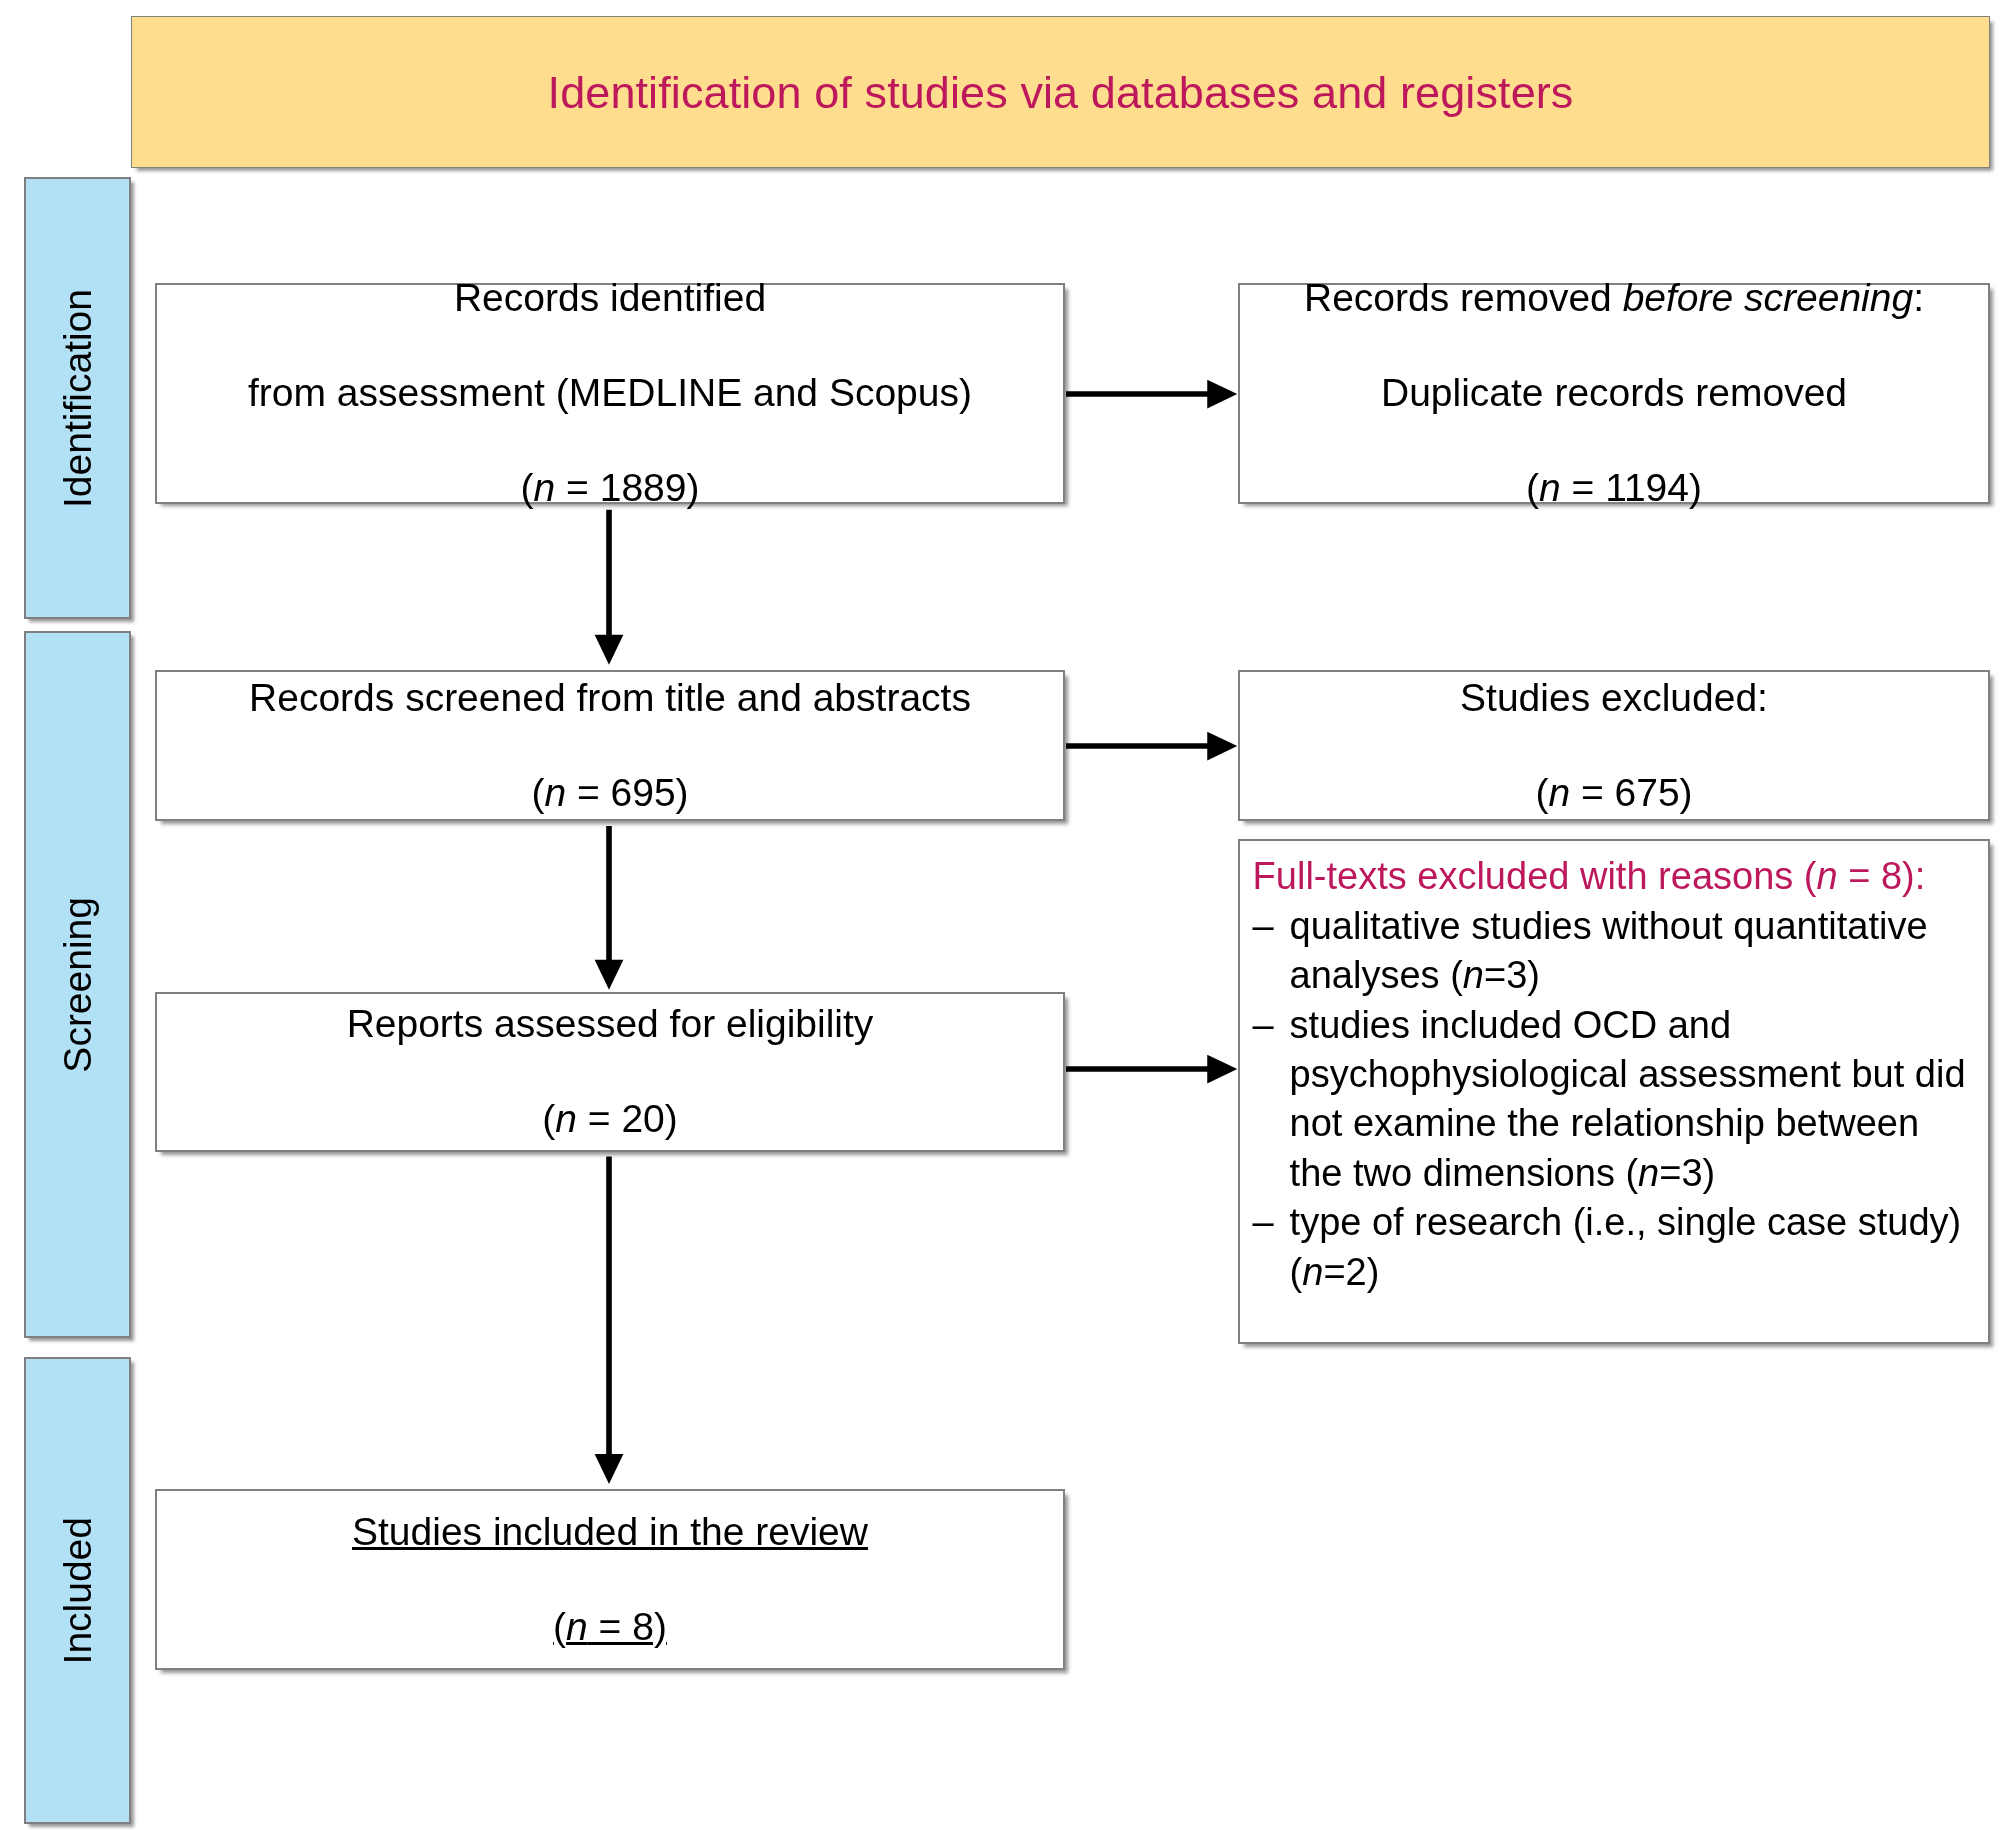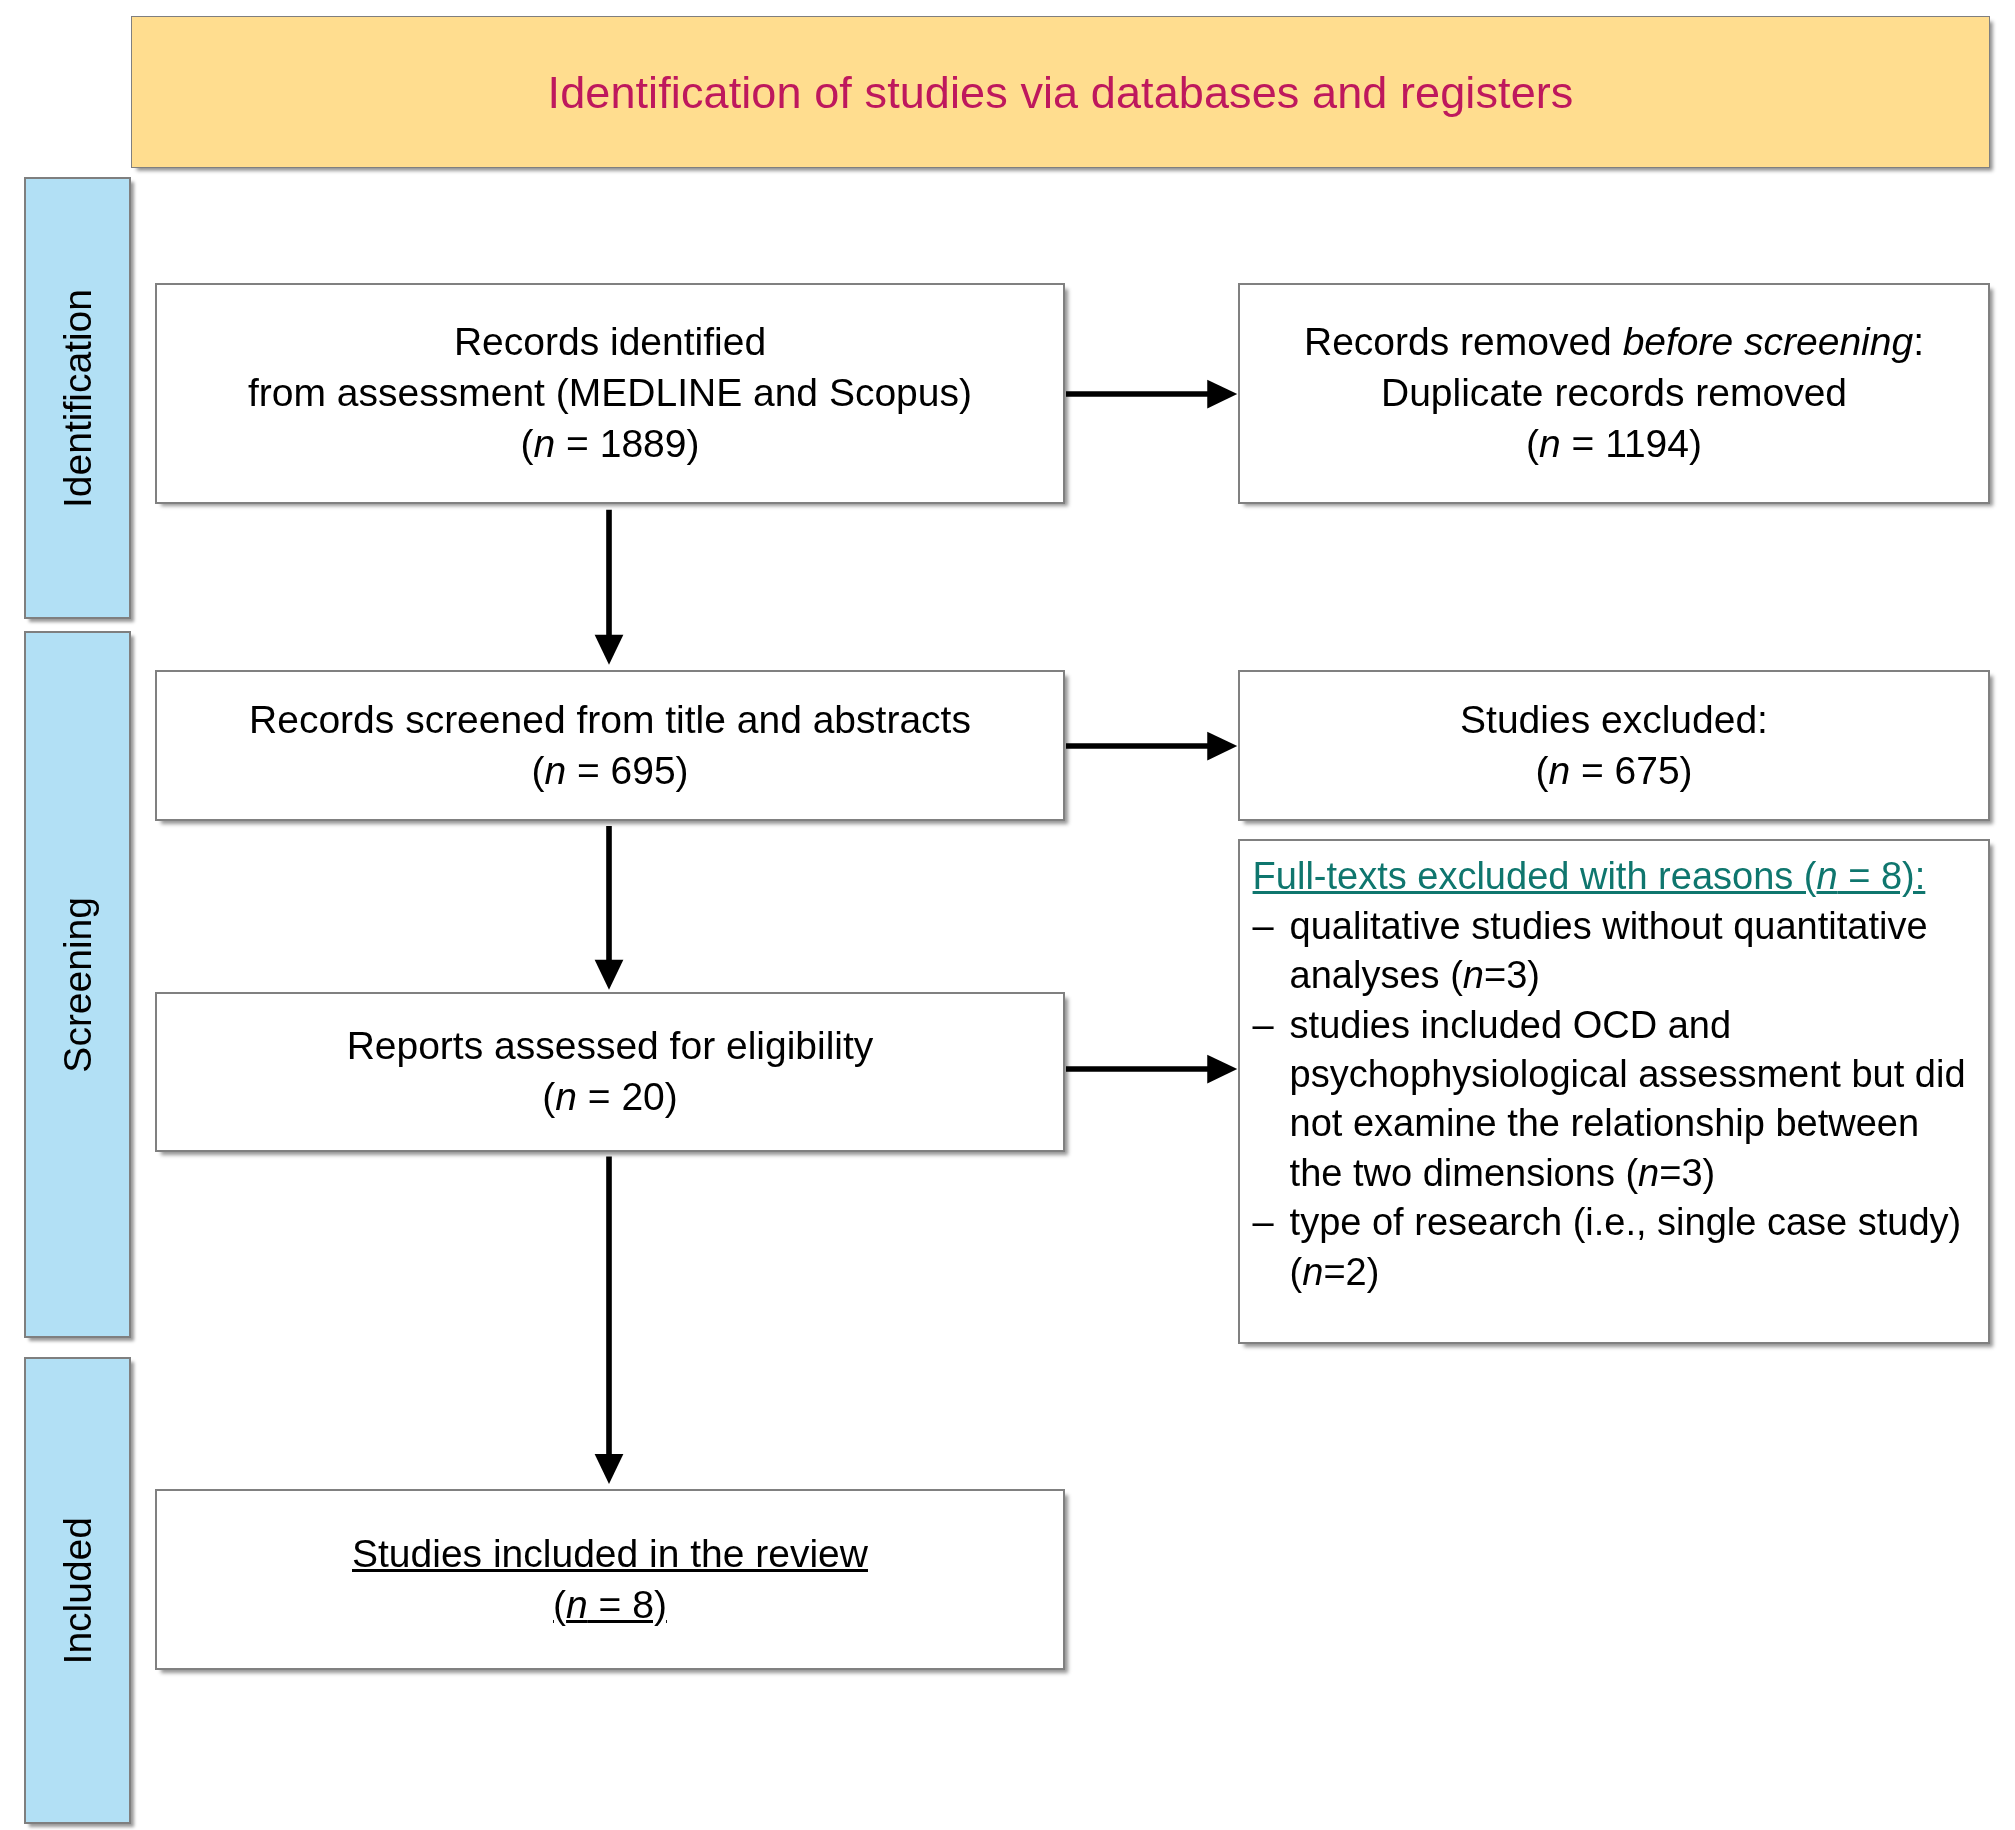--- a/index.html
+++ b/index.html
@@ -76,20 +76,21 @@
     border: 2.5px solid #808080;
     box-sizing: border-box;
     box-shadow: 4.4px 4.4px 3.8px -1.9px rgba(0,0,0,0.42);
     display: flex;
     flex-direction: column;
     justify-content: center;
   }
   .flow-box.center-text {
     align-items: center;
     text-align: right;
+    gap: 44px;
   }
   .flow-box .line {
     font-size: 39px;
     line-height: 1.30;
     color: #000000;
     white-space: nowrap;
   }
 
   
   #box-records-identified { left: 155px;  top: 283px;  width: 910px; height: 221px; }
@@ -104,23 +105,22 @@
     left: 1238px; top: 839px; width: 752px; height: 505px;
     justify-content: flex-start;
     padding: 11.4px 16.4px 11.4px 12.6px;
     align-items: stretch;
   }
 
   
   .reasons-heading {
     font-size: 38px;
     line-height: 1.30;
-    color: #0f766e;
+    color: #be185d;
     white-space: nowrap;
-    text-decoration: underline;
   }
   .reasons-list {
     list-style: none;
     margin: 0;
     padding: 0;
   }
   .reason-item {
     display: flex;
     align-items: flex-start;
     font-size: 38px;

